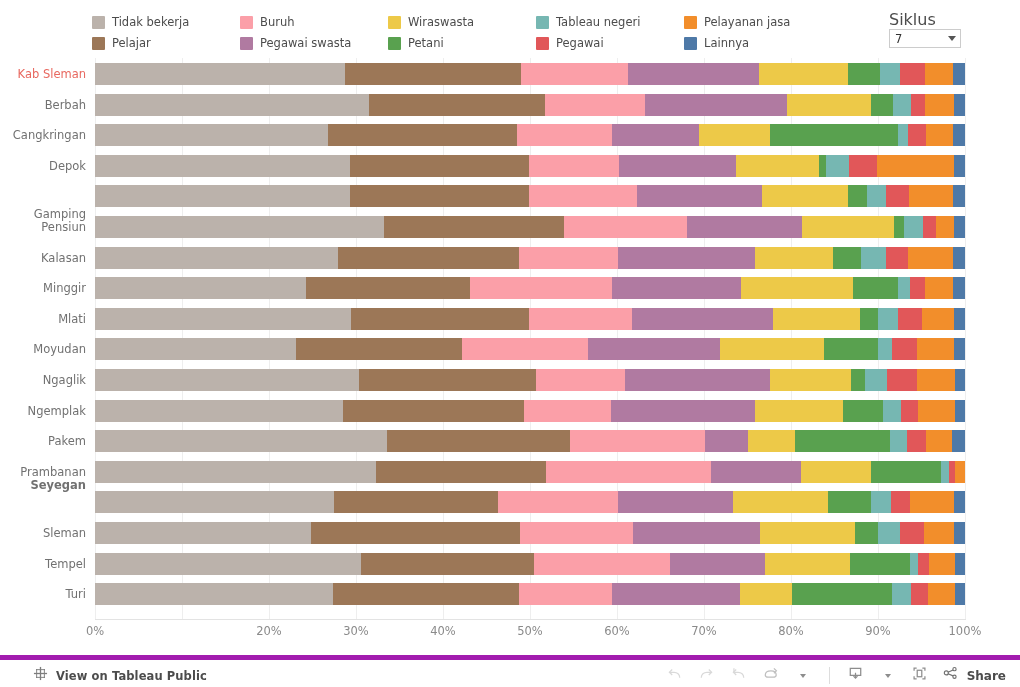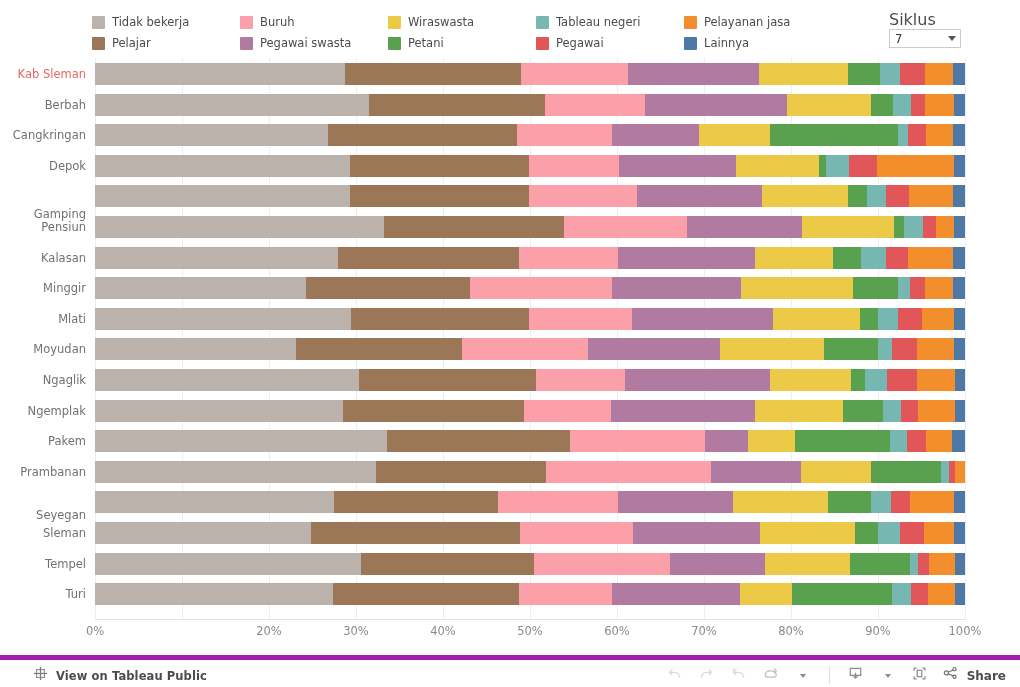--- a/index.html
+++ b/index.html
@@ -191,21 +191,21 @@
       <div class="ylabel" style="top: 145px;">Gamping</div>
       <div class="ylabel" style="top: 158px;">Pensiun</div>
       <div class="ylabel" style="top: 188.6px;">Kalasan</div>
       <div class="ylabel" style="top: 219.2px;">Minggir</div>
       <div class="ylabel" style="top: 249.8px;">Mlati</div>
       <div class="ylabel" style="top: 280.4px;">Moyudan</div>
       <div class="ylabel" style="top: 311px;">Ngaglik</div>
       <div class="ylabel" style="top: 341.6px;">Ngemplak</div>
       <div class="ylabel" style="top: 372.2px;">Pakem</div>
       <div class="ylabel" style="top: 402.8px;">Prambanan</div>
-      <div class="ylabel" style="top: 446px;">Seyegan</div>
+      <div class="ylabel" style="top: 416px; font-weight: bold;">Seyegan</div>
       <div class="ylabel" style="top: 464px;">Sleman</div>
       <div class="ylabel" style="top: 494.6px;">Tempel</div>
       <div class="ylabel" style="top: 525.2px;">Turi</div>
     </div>
   <div id="plot">
       <div class="gridline" style="left: 0px;"></div>
       <div class="gridline" style="left: 87px;"></div>
       <div class="gridline" style="left: 174px;"></div>
       <div class="gridline" style="left: 261px;"></div>
       <div class="gridline" style="left: 348px;"></div>

